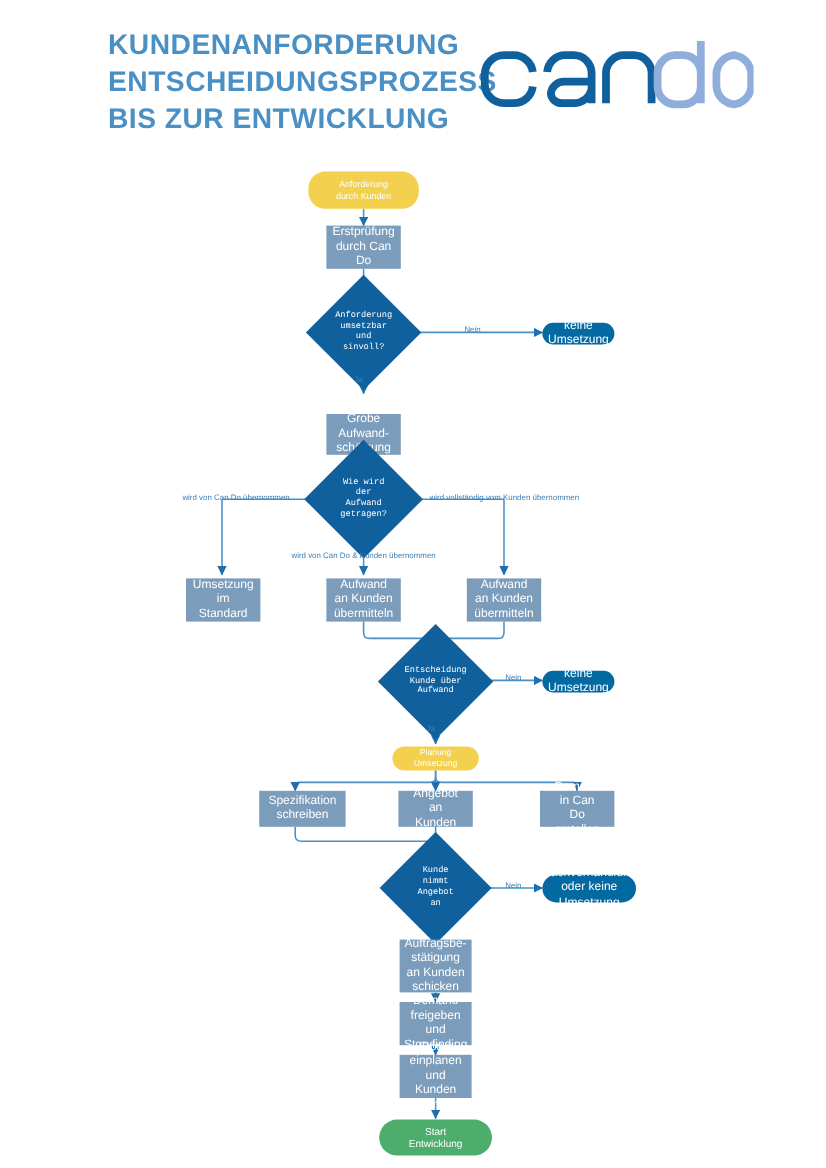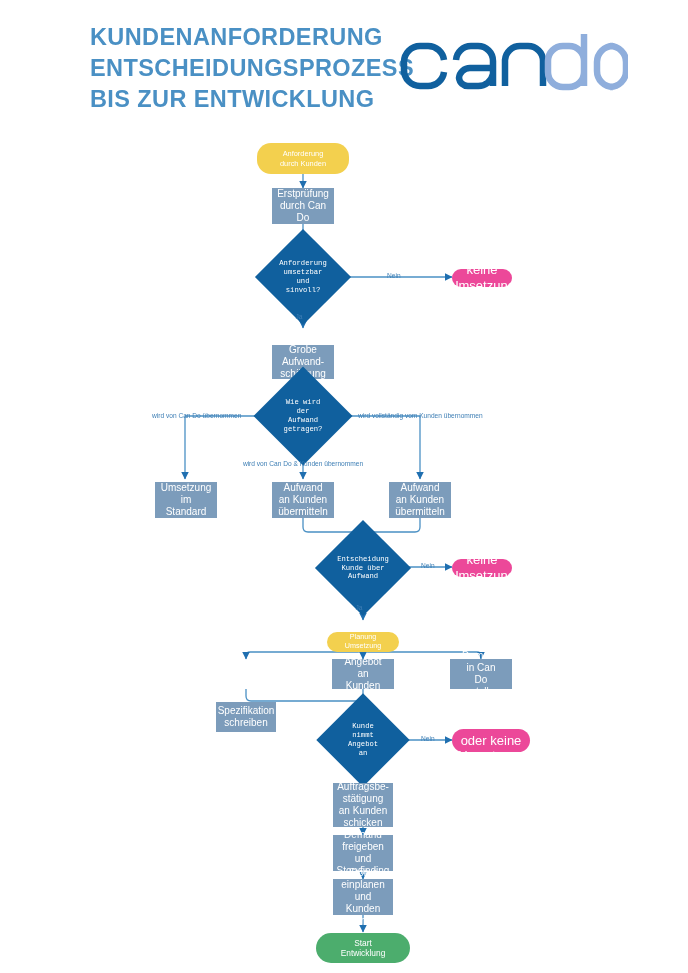--- a/index.html
+++ b/index.html
@@ -76,21 +76,20 @@
   .n-start {
     background: #F3D04E;
     border-radius: 14px;
     font-size: 7.4px;
   }
   
   .n-stage {
     background: #F3D04E;
     border-radius: 11px;
     font-size: 7.2px;
-    margin-top: 10px;
   }
   
   .n-proc {
     background: #7C9CBB;
     font-size: 10px;
   }
   
   .n-dec {
     background: transparent;
     font-size: 7.2px;
@@ -103,23 +102,23 @@
     transform: rotate(45deg);
     z-index: 0;
   }
   .n-dec span {
     position: relative;
     z-index: 1;
     font-family: Liberation Mono, monospace;
   }
   
   .n-stop {
-    background: #ec4899;
+    background: #0369a1;
     border-radius: 13px;
-    font-size: 13px;
+    font-size: 10px;
   }
   
   .n-end {
     background: #4CAD6D;
     border-radius: 18px;
     font-size: 8.4px;
   }
 
   .edge-label {
     position: absolute;
@@ -275,21 +274,21 @@
   <div class="node n-stop" style="left:452px; top:559px; width:60px; height:18px;">
     <span>keine Umsetzung</span>
   </div>
 
   <div class="edge-label ctr" style="left:359px; top:604px;">Ja</div>
 
   <div class="node n-stage" style="left:327px; top:622px; width:72px; height:20px;">
     <span>Planung Umsetzung</span>
   </div>
 
-  <div class="node n-proc" style="left:216px; top:659px; width:60px; height:30px;margin-top:43px;">
+  <div class="node n-proc" style="left:216px; top:659px; width:72px; height:30px;">
     <span>Spezifikation schreiben</span>
   </div>
 
   <div class="node n-proc" style="left:332px; top:659px; width:62px; height:30px;">
     <span>Angebot an Kunden</span>
   </div>
 
   <div class="node n-proc" style="left:450px; top:659px; width:62px; height:30px;">
     <span>Demand in Can Do erstellen</span>
   </div>

